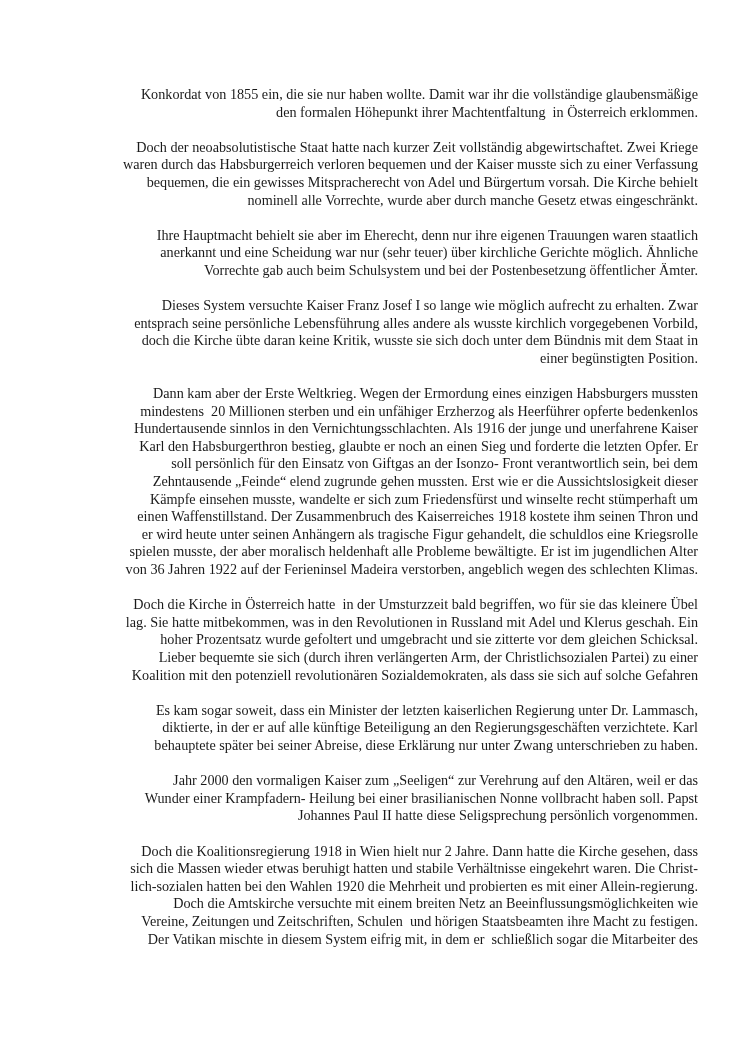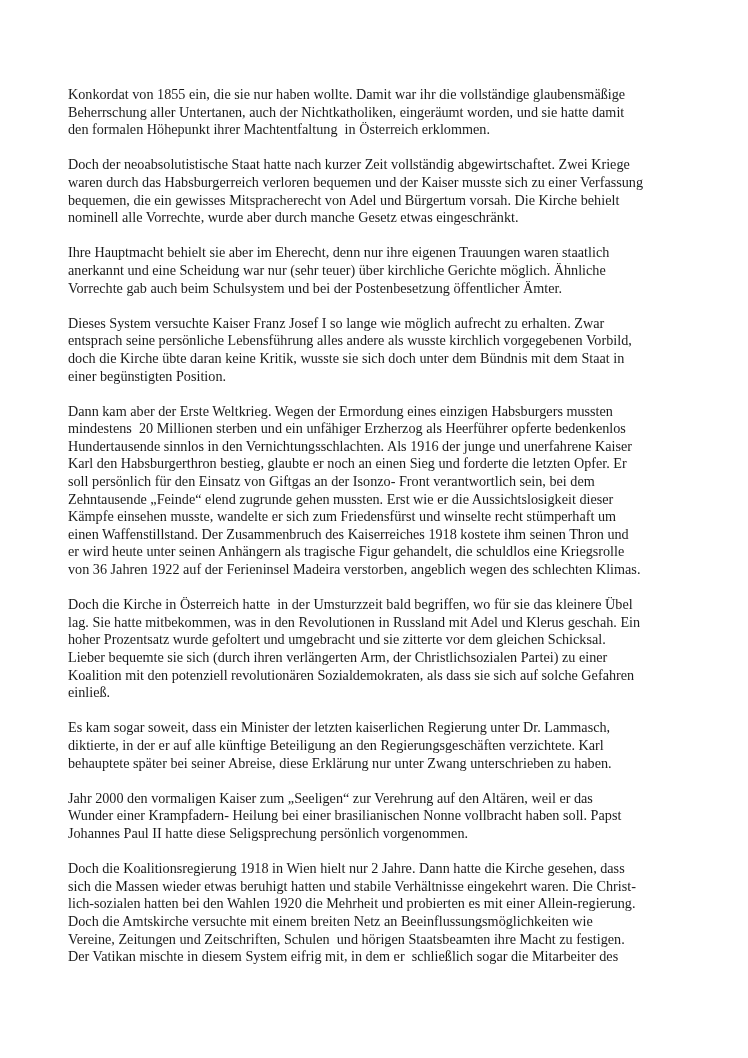--- a/index.html
+++ b/index.html
@@ -23,29 +23,29 @@
     line-height: 17.6px;
     color: #1a1a1a;
   }
   .para {
     margin: 0 0 17.6px 0;
     padding: 0;
   }
   .line {
     display: block;
     white-space: pre;
+    text-align: right;
   }
 </style>
 </head>
 <body>
 
 <div class="page">
   <p class="para">
     <span class="line">Konkordat von 1855 ein, die sie nur haben wollte. Damit war ihr die vollständige glaubensmäßige</span>
-    <span class="line">Beherrschung aller Untertanen, auch der Nichtkatholiken, eingeräumt worden, und sie hatte damit</span>
     <span class="line">den formalen Höhepunkt ihrer Machtentfaltung  in Österreich erklommen.</span>
   </p>
   <p class="para">
     <span class="line">Doch der neoabsolutistische Staat hatte nach kurzer Zeit vollständig abgewirtschaftet. Zwei Kriege</span>
     <span class="line">waren durch das Habsburgerreich verloren bequemen und der Kaiser musste sich zu einer Verfassung</span>
     <span class="line">bequemen, die ein gewisses Mitspracherecht von Adel und Bürgertum vorsah. Die Kirche behielt</span>
     <span class="line">nominell alle Vorrechte, wurde aber durch manche Gesetz etwas eingeschränkt.</span>
   </p>
   <p class="para">
     <span class="line">Ihre Hauptmacht behielt sie aber im Eherecht, denn nur ihre eigenen Trauungen waren staatlich</span>
@@ -61,29 +61,29 @@
   <p class="para">
     <span class="line">Dann kam aber der Erste Weltkrieg. Wegen der Ermordung eines einzigen Habsburgers mussten</span>
     <span class="line">mindestens  20 Millionen sterben und ein unfähiger Erzherzog als Heerführer opferte bedenkenlos</span>
     <span class="line">Hundertausende sinnlos in den Vernichtungsschlachten. Als 1916 der junge und unerfahrene Kaiser</span>
     <span class="line">Karl den Habsburgerthron bestieg, glaubte er noch an einen Sieg und forderte die letzten Opfer. Er</span>
     <span class="line">soll persönlich für den Einsatz von Giftgas an der Isonzo- Front verantwortlich sein, bei dem</span>
     <span class="line">Zehntausende „Feinde“ elend zugrunde gehen mussten. Erst wie er die Aussichtslosigkeit dieser</span>
     <span class="line">Kämpfe einsehen musste, wandelte er sich zum Friedensfürst und winselte recht stümperhaft um</span>
     <span class="line">einen Waffenstillstand. Der Zusammenbruch des Kaiserreiches 1918 kostete ihm seinen Thron und</span>
     <span class="line">er wird heute unter seinen Anhängern als tragische Figur gehandelt, die schuldlos eine Kriegsrolle</span>
+    <span class="line">spielen musste, der aber moralisch heldenhaft alle Probleme bewältigte. Er ist im jugendlichen Alter</span>
     <span class="line">von 36 Jahren 1922 auf der Ferieninsel Madeira verstorben, angeblich wegen des schlechten Klimas.</span>
   </p>
   <p class="para">
     <span class="line">Doch die Kirche in Österreich hatte  in der Umsturzzeit bald begriffen, wo für sie das kleinere Übel</span>
     <span class="line">lag. Sie hatte mitbekommen, was in den Revolutionen in Russland mit Adel und Klerus geschah. Ein</span>
     <span class="line">hoher Prozentsatz wurde gefoltert und umgebracht und sie zitterte vor dem gleichen Schicksal.</span>
     <span class="line">Lieber bequemte sie sich (durch ihren verlängerten Arm, der Christlichsozialen Partei) zu einer</span>
     <span class="line">Koalition mit den potenziell revolutionären Sozialdemokraten, als dass sie sich auf solche Gefahren</span>
-    <span class="line">einließ.</span>
   </p>
   <p class="para">
     <span class="line">Es kam sogar soweit, dass ein Minister der letzten kaiserlichen Regierung unter Dr. Lammasch,</span>
     <span class="line">diktierte, in der er auf alle künftige Beteiligung an den Regierungsgeschäften verzichtete. Karl</span>
     <span class="line">behauptete später bei seiner Abreise, diese Erklärung nur unter Zwang unterschrieben zu haben.</span>
   </p>
   <p class="para">
     <span class="line">Jahr 2000 den vormaligen Kaiser zum „Seeligen“ zur Verehrung auf den Altären, weil er das</span>
     <span class="line">Wunder einer Krampfadern- Heilung bei einer brasilianischen Nonne vollbracht haben soll. Papst</span>
     <span class="line">Johannes Paul II hatte diese Seligsprechung persönlich vorgenommen.</span>

